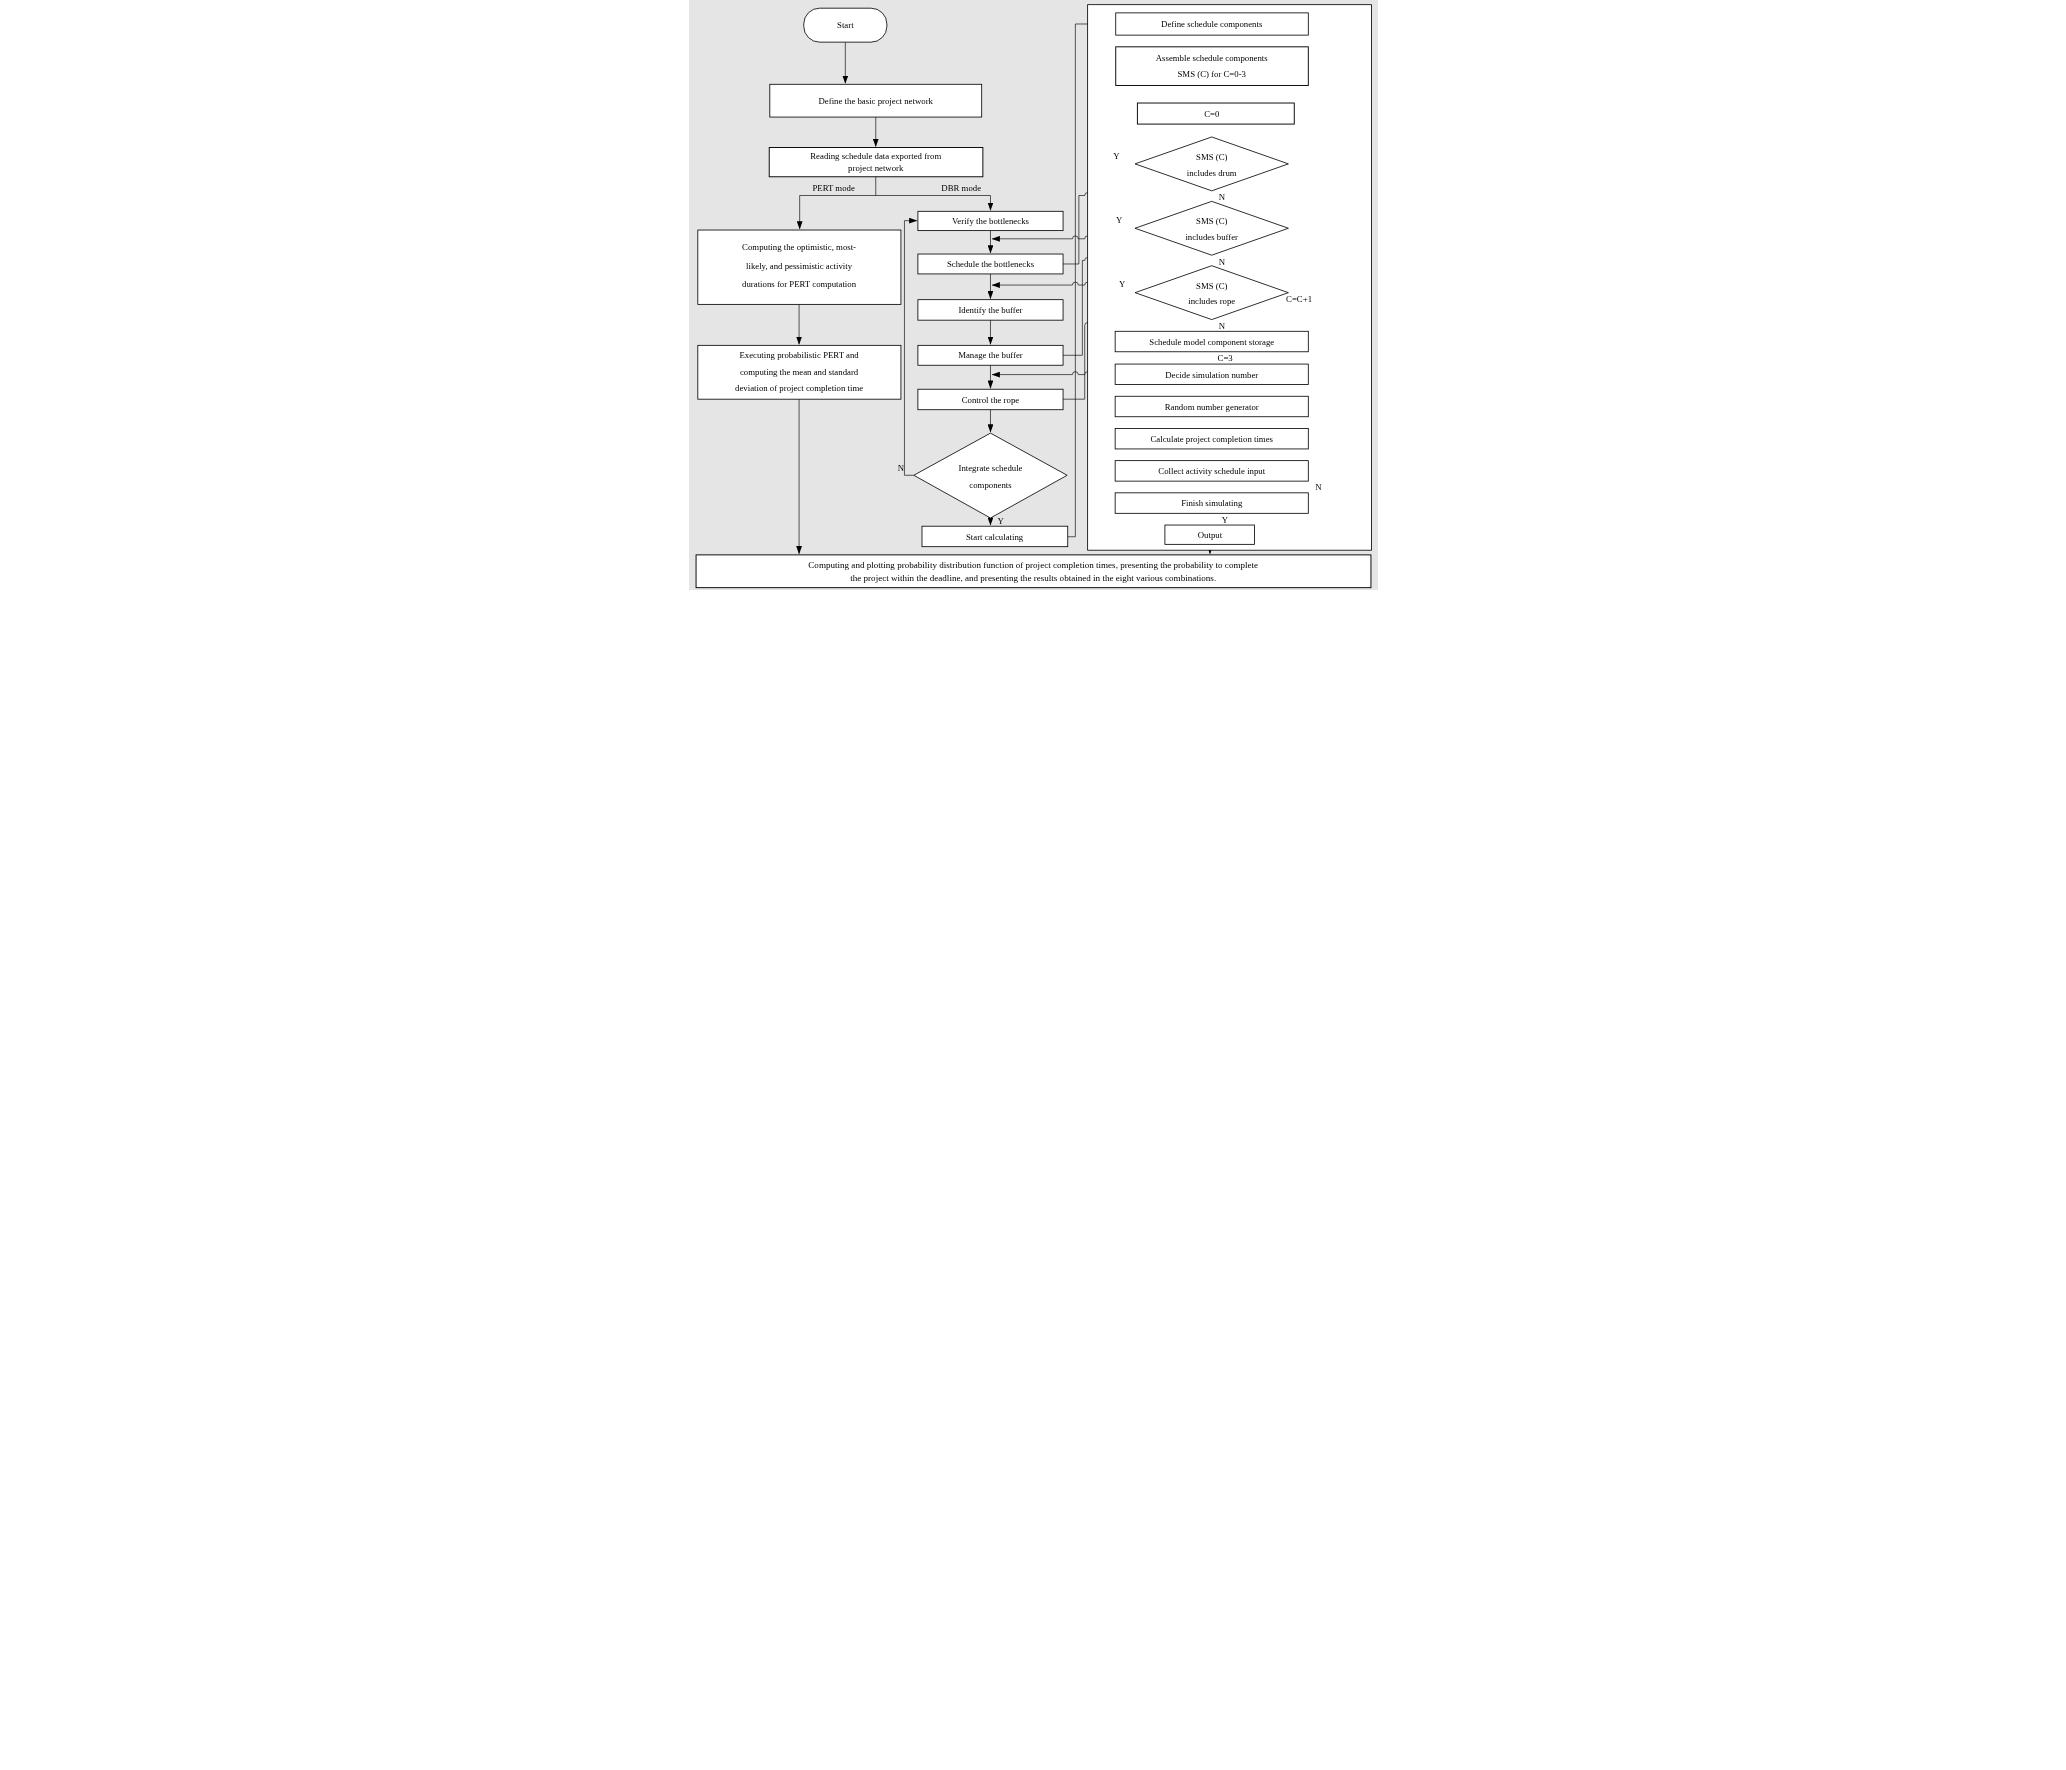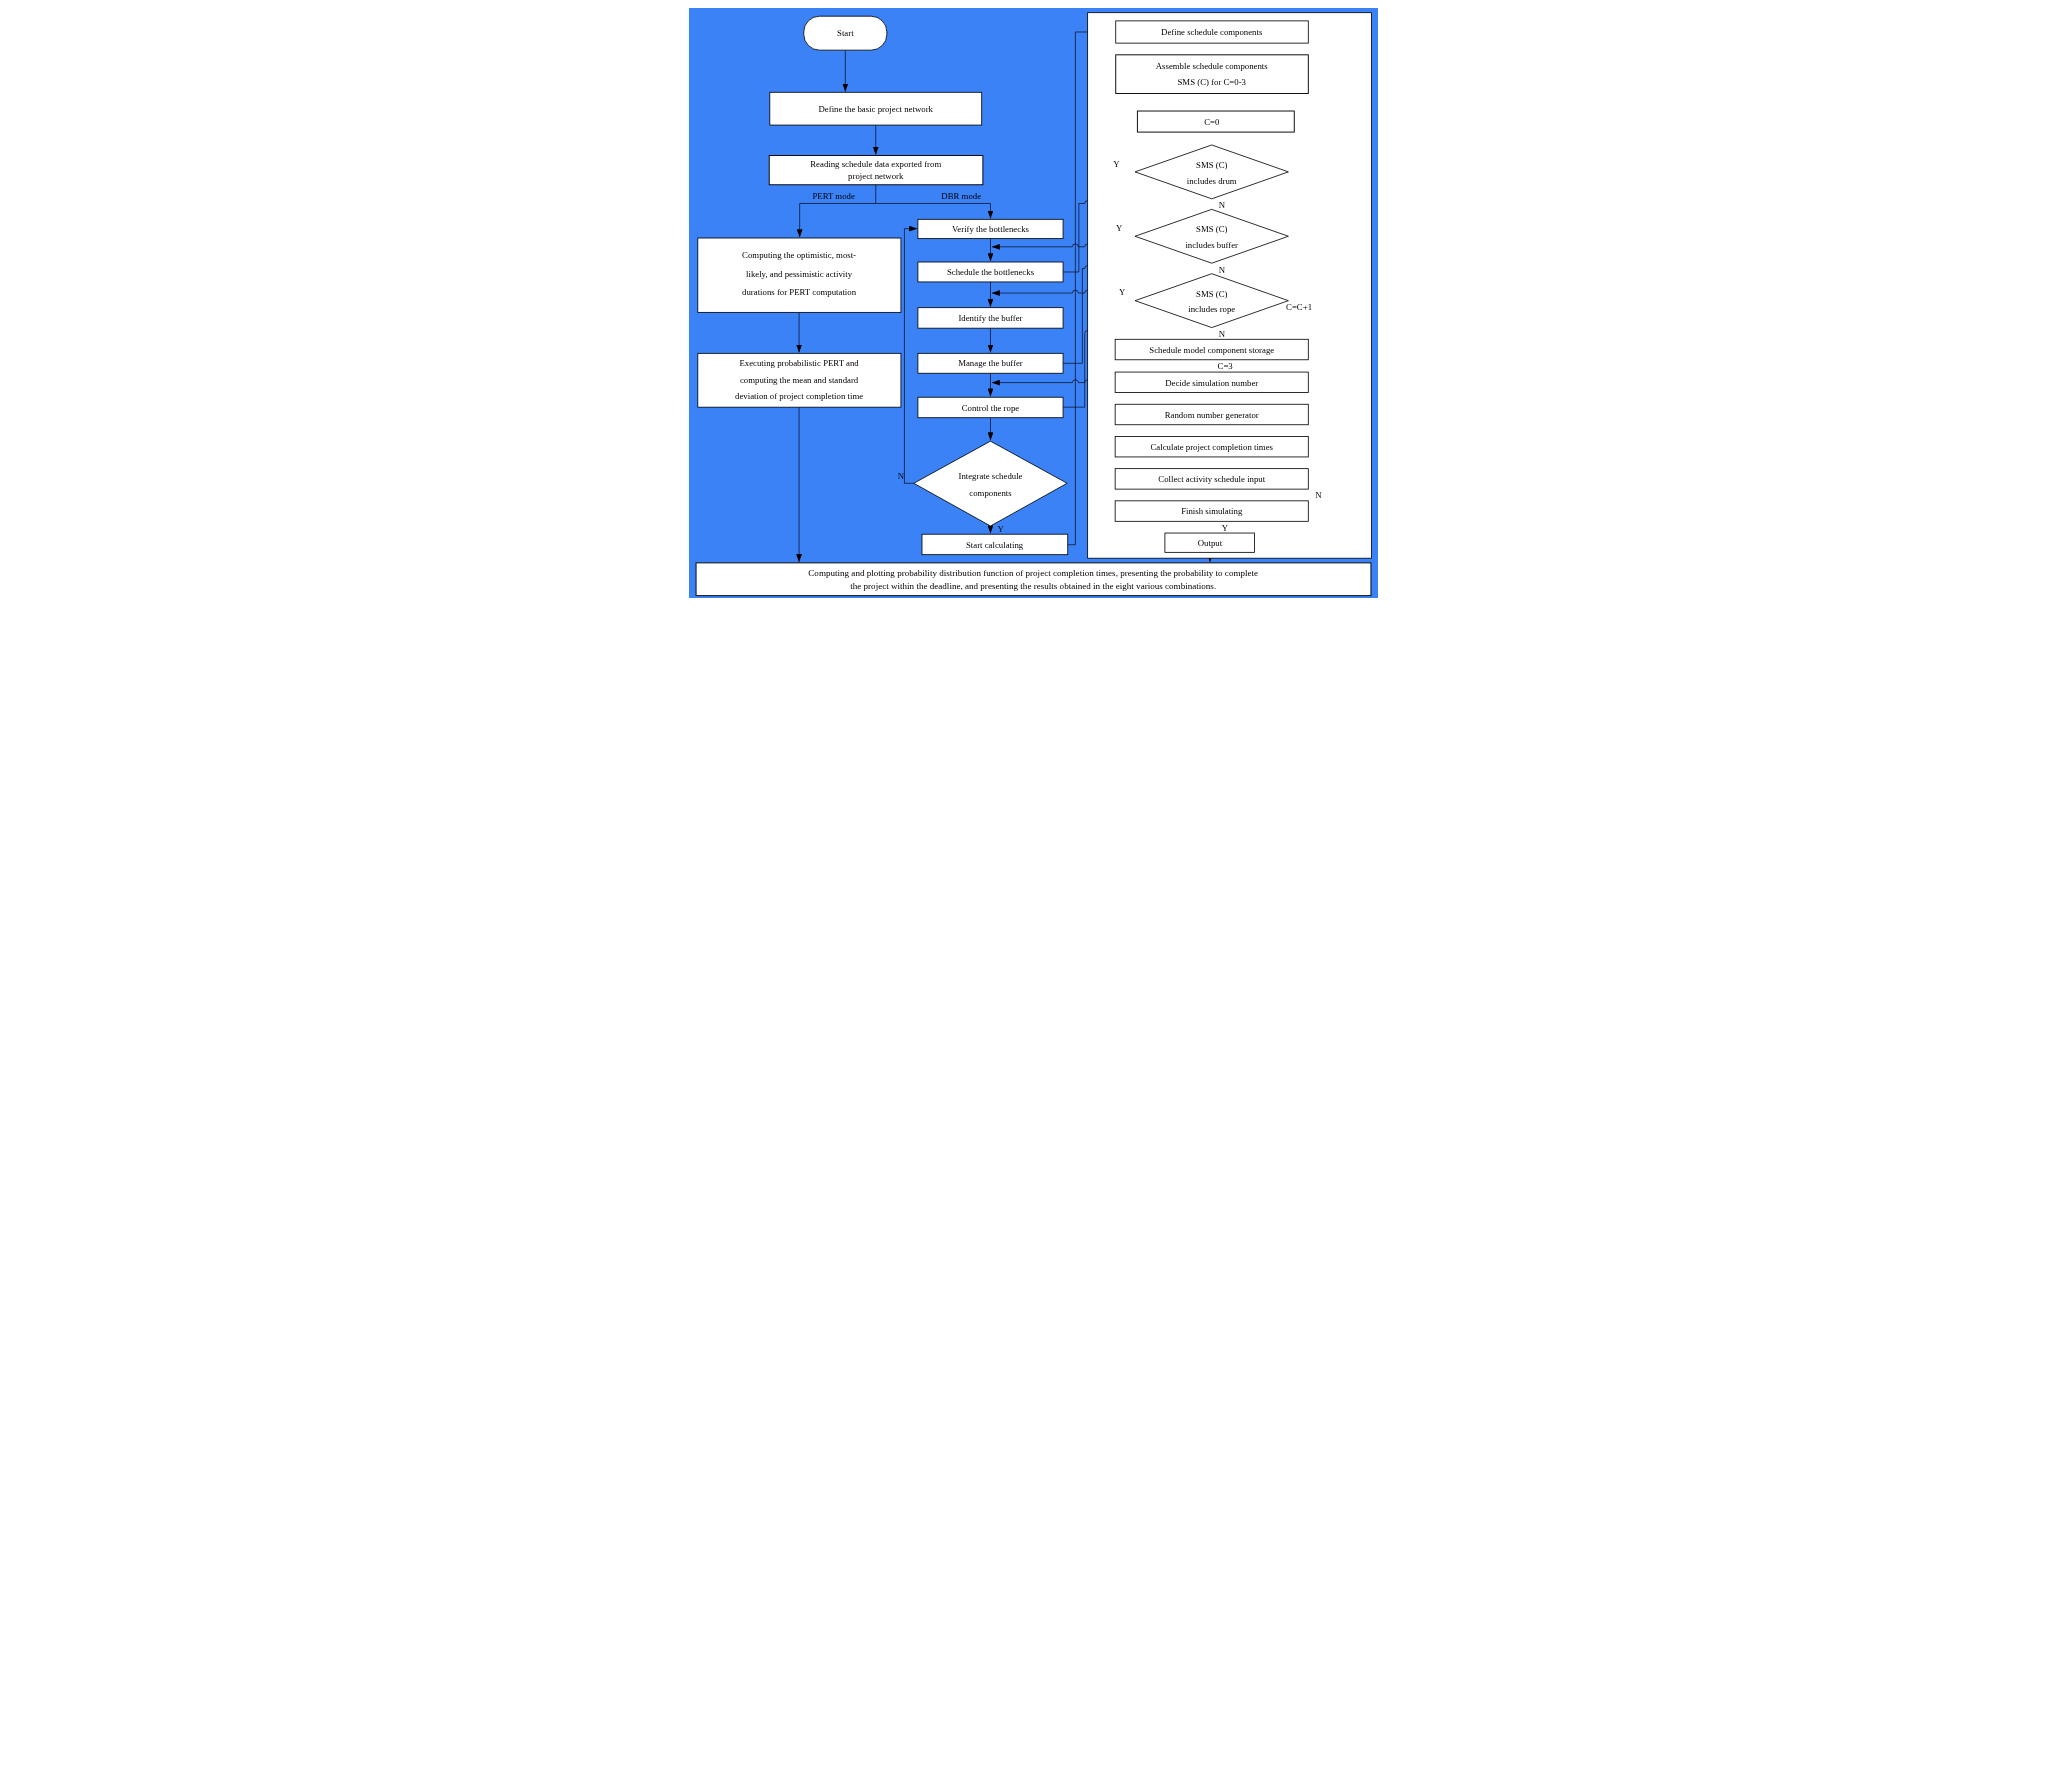--- a/index.html
+++ b/index.html
@@ -1,17 +1,17 @@
 <!DOCTYPE html>
 <html style="font-size:9.4px"><head>
 <meta charset="utf-8">
 <style>
   html,body{margin:0;padding:0;background:#ffffff;}
   body{font-family:"Liberation Serif","DejaVu Serif",serif;}
-  .stage{width:689px;height:590px;margin:8px auto;background:#3b82f6;}
+  .stage{width:689px;height:590px;margin:0 auto;background:#e5e5e5;}
   svg{display:block;}
   .node{fill:#ffffff;stroke:#000000;stroke-width:1.4;}
   .thick{stroke-width:1.6;}
   .flow{fill:none;stroke:#000000;stroke-width:1.1;}
   .txt{fill:#000000;font-size:15px;text-anchor:middle;}
   .txtl{fill:#000000;font-size:15px;text-anchor:start;}
   .big{font-size:15.5px;}
 </style>
 </head>
 <body>

